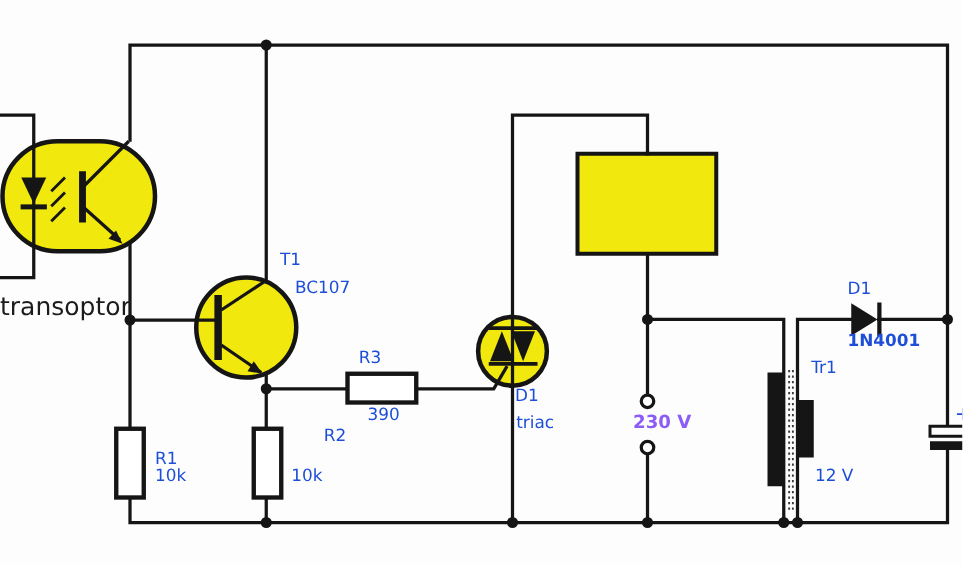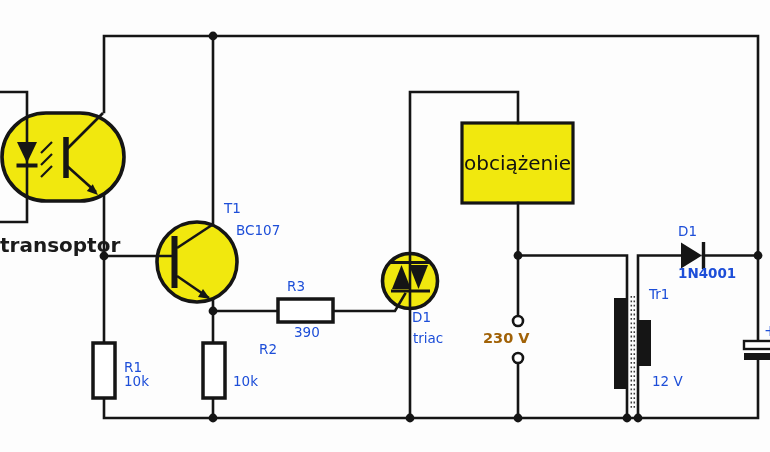--- a/index.html
+++ b/index.html
@@ -3,22 +3,22 @@
 <meta charset="utf-8">
 <style>
   html,body{margin:0;padding:0;background:#ffffff;}
   .canvas{
     position:relative;width:770px;height:452px;background:#fdfdfd;
     overflow:hidden;font-family:"DejaVu Sans","Liberation Sans",sans-serif;
   }
   .canvas svg{position:absolute;left:0;top:0;}
   .lbl{position:absolute;font-size:13.5px;color:#1d4ed8;white-space:nowrap;line-height:1.1;}
   .lbl-big{position:absolute;font-size:20px;color:#1b1b1b;white-space:nowrap;line-height:1.1;}
-  .lbl-bold{position:absolute;font-size:14.5px;font-weight:bold;color:#a16207;white-space:nowrap;
-    text-align:left;line-height:1.1;}
+  .lbl-bold{position:absolute;font-size:14.5px;font-weight:bold;color:#8b5cf6;white-space:nowrap;
+    text-align:right;line-height:1.1;}
   .load-text{
     position:absolute;left:462px;top:123px;width:111px;height:80px;
     display:flex;align-items:center;justify-content:center;
     font-size:20px;color:#111;
   }
 </style>
 </head>
 <body>
 
 <div class="canvas">
@@ -116,38 +116,37 @@
       <circle cx="518" cy="255.5" r="4.4"></circle>
       <circle cx="758" cy="255.5" r="4.4"></circle>
       <circle cx="213" cy="418" r="4.4"></circle>
       <circle cx="410" cy="418" r="4.4"></circle>
       <circle cx="518" cy="418" r="4.4"></circle>
       <circle cx="627" cy="418" r="4.4"></circle>
       <circle cx="638" cy="418" r="4.4"></circle>
     </g>
   </svg>
 
-  <div class="lbl-big" style="left:0px;top:234px;font-weight:bold;">transoptor</div>
+  <div class="lbl-big" style="left:0px;top:234px;">transoptor</div>
 
   <div class="lbl" style="left:224px;top:201px;">T1</div>
   <div class="lbl" style="left:236px;top:223px;">BC107</div>
 
   <div class="lbl" style="left:124px;top:360px;">R1</div>
   <div class="lbl" style="left:124px;top:374px;">10k</div>
 
   <div class="lbl" style="left:234px;top:342px;margin-left:25px;">R2</div>
   <div class="lbl" style="left:233px;top:374px;">10k</div>
 
   <div class="lbl" style="left:271px;top:279px;margin-left:16px;">R3</div>
   <div class="lbl" style="left:294px;top:325px;">390</div>
 
   <div class="lbl" style="left:412px;top:310px;">D1</div>
   <div class="lbl" style="left:413px;top:331px;">triac</div>
 
-  <div class="load-text">obciążenie</div>
 
   <div class="lbl-bold" style="left:483px;top:331px;width:70px;">230 V</div>
 
   <div class="lbl" style="left:649px;top:287px;">Tr1</div>
   <div class="lbl" style="left:652px;top:374px;">12 V</div>
 
   <div class="lbl" style="left:678px;top:224px;">D1</div>
   <div class="lbl" style="left:678px;top:266px;font-weight:bold;">1N4001</div>
 
   <div class="lbl" style="left:764px;top:323px;font-size:15px;">+</div>

